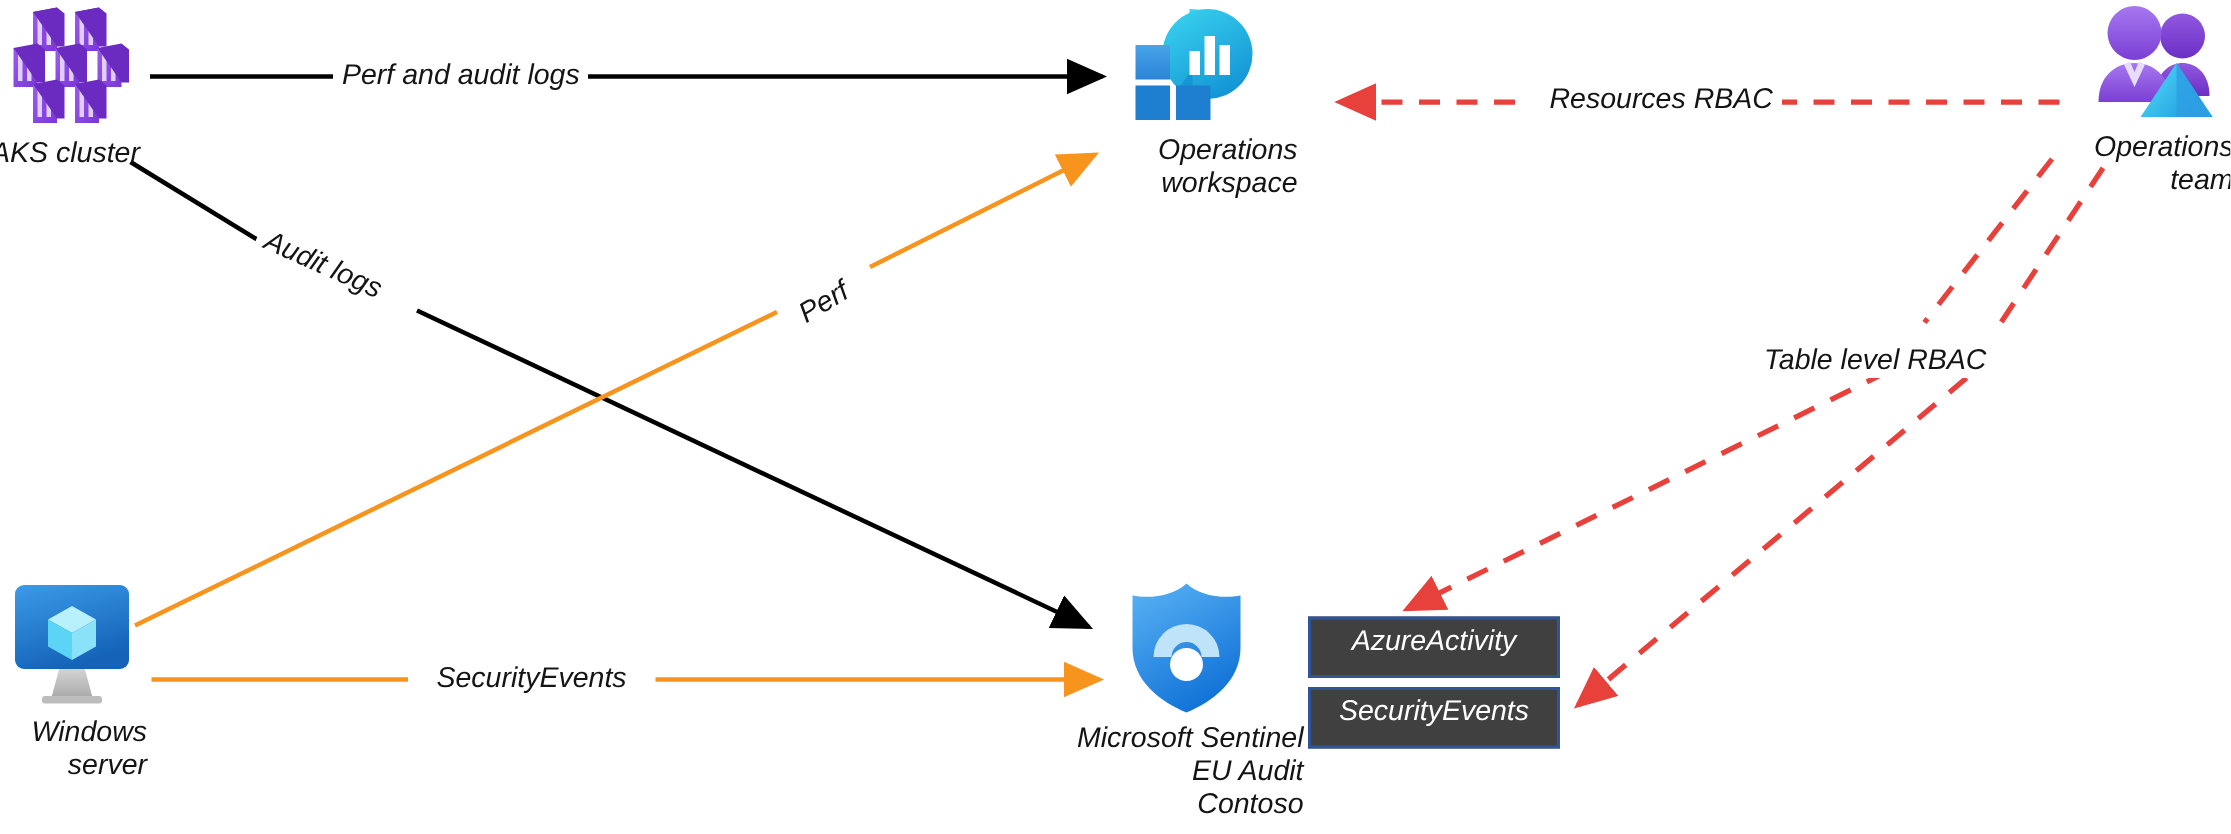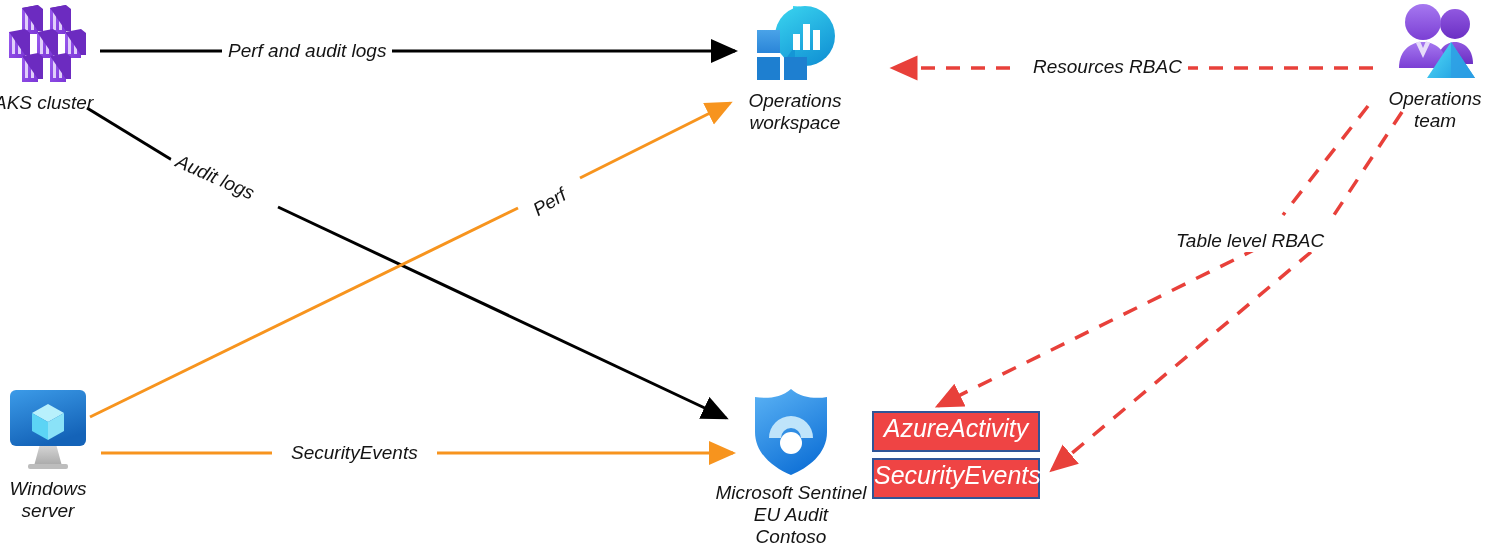--- a/index.html
+++ b/index.html
@@ -23,21 +23,21 @@
     position: absolute;
     left: 0;
     top: 0;
     width: 1487px;
     height: 556px;
   }
   .node {
     position: absolute;
   }
   .node-label {
-    text-align: center;
+    text-align: right;
     font-size: 19px;
     line-height: 22px;
     color: #141414;
     white-space: pre-line;
   }
   .edge-label {
     position: absolute;
     font-size: 19px;
     line-height: 22px;
     color: #141414;
@@ -49,24 +49,24 @@
     transform: rotate(24deg);
     transform-origin: left top;
   }
   .edge-label.rot-up {
     transform: rotate(-31deg);
     transform-origin: left top;
   }
   .table-badge {
     position: absolute;
     box-sizing: border-box;
-    background: #ef4444;
+    background: #404040;
     border: 2px solid #2F5597;
     color: #ffffff;
-    font-size: 25px;
+    font-size: 19px;
     text-align: center;
     line-height: 30px;
     height: 41px;
     width: 168px;
   }
   .icon-wrap {
     position: absolute;
   }
 </style>
 </head>

